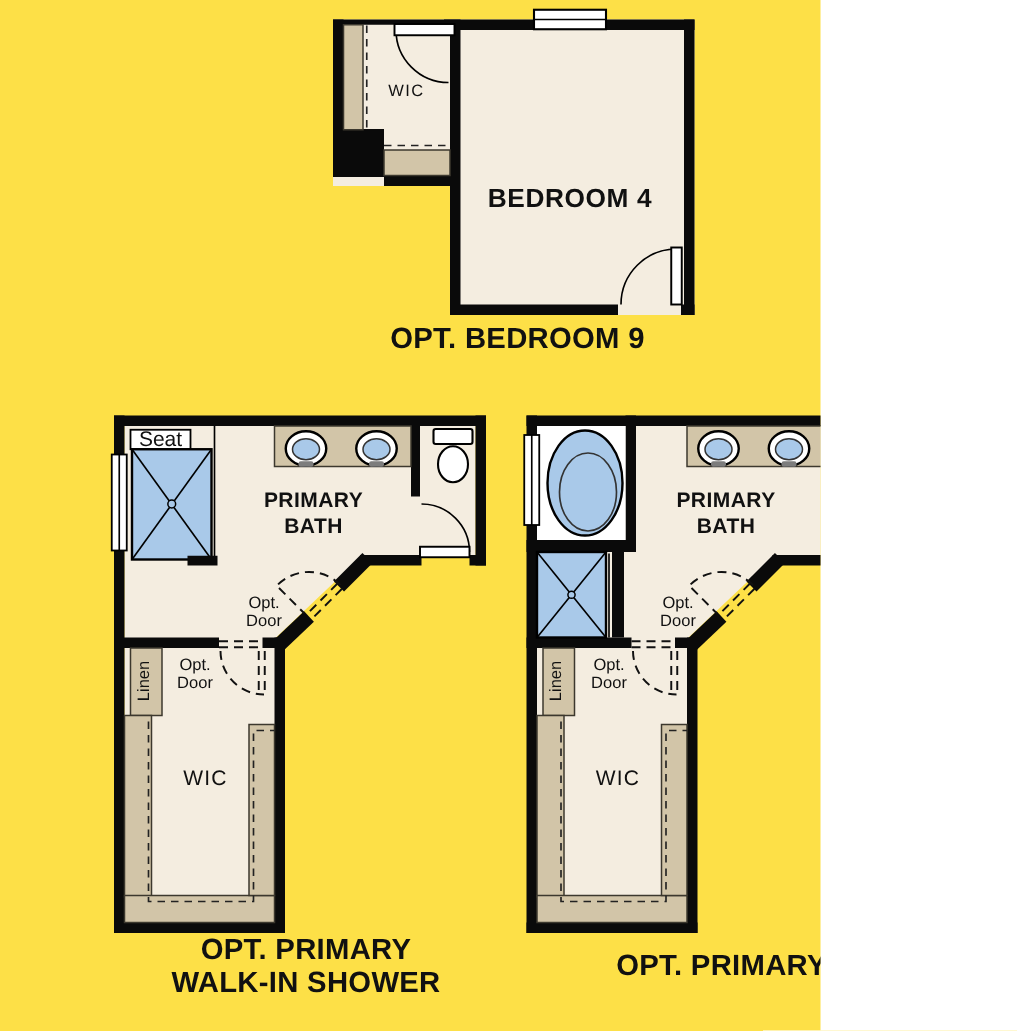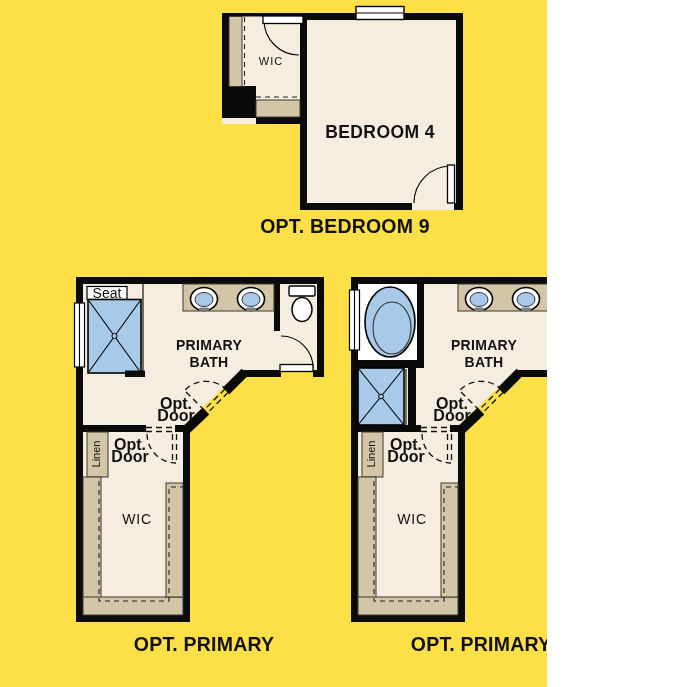--- a/index.html
+++ b/index.html
@@ -13,25 +13,25 @@
   .wht{fill:#fff;}
   .ln{stroke:#000;fill:none;stroke-width:1.1;}
   .wallln{stroke:var(--wall,#000);stroke-width:9.5;fill:none;stroke-linecap:butt;}
   .dash{stroke:#222;stroke-width:1.1;stroke-dasharray:5 4;fill:none;}
   .dash2{stroke:#111;stroke-width:1.3;stroke-dasharray:6 4;fill:none;}
   .lbl{position:absolute;transform:translate(-50%,-50%);color:#111;white-space:nowrap;
        text-align:center;line-height:1.05;}
   .lbl span{display:block;}
   .small{font-size:11px;}
   .mid{font-size:14px;letter-spacing:0.8px;}
-  .roomname{font-weight:bold;font-size:14px;line-height:17px;letter-spacing:0.3px;margin-top:12px;}
+  .roomname{font-weight:bold;font-size:14px;line-height:17px;letter-spacing:0.3px;}
   .bedroomname{font-weight:bold;font-size:17.5px;letter-spacing:0.4px;}
   .caption{font-weight:bold;font-size:19.5px;line-height:21.5px;letter-spacing:0.2px;}
   .rot{transform:translate(-50%,-50%) rotate(-90deg);}
-  .optdoor{font-size:16px;line-height:11.5px;font-weight:bold;}
+  .optdoor{font-size:11px;line-height:11.5px;}
 </style>
 </head>
 <body>
 
 <div id="canvas">
 
 <svg width="687" height="687" viewBox="0 0 687 687">
 
   <g>
     <rect class="floor" x="222" y="13" width="85" height="111"></rect>
@@ -247,20 +247,21 @@
   <span>Door</span>
 </div>
 <div class="lbl optdoor" style="left:130px;top:450px;">
   <span>Opt.</span>
   <span>Door</span>
 </div>
 <div class="lbl small rot" style="left:97px;top:454px;">Linen</div>
 <div class="lbl mid" style="left:137px;top:519px;">WIC</div>
 <div class="lbl caption" style="left:204px;top:645px;">
   <span>OPT. PRIMARY</span>
+  <span>WALK-IN SHOWER</span>
 </div>
 
 <div class="lbl roomname" style="left:484px;top:342px;">
   <span>PRIMARY</span>
   <span>BATH</span>
 </div>
 <div class="lbl optdoor" style="left:452px;top:409px;">
   <span>Opt.</span>
   <span>Door</span>
 </div>

